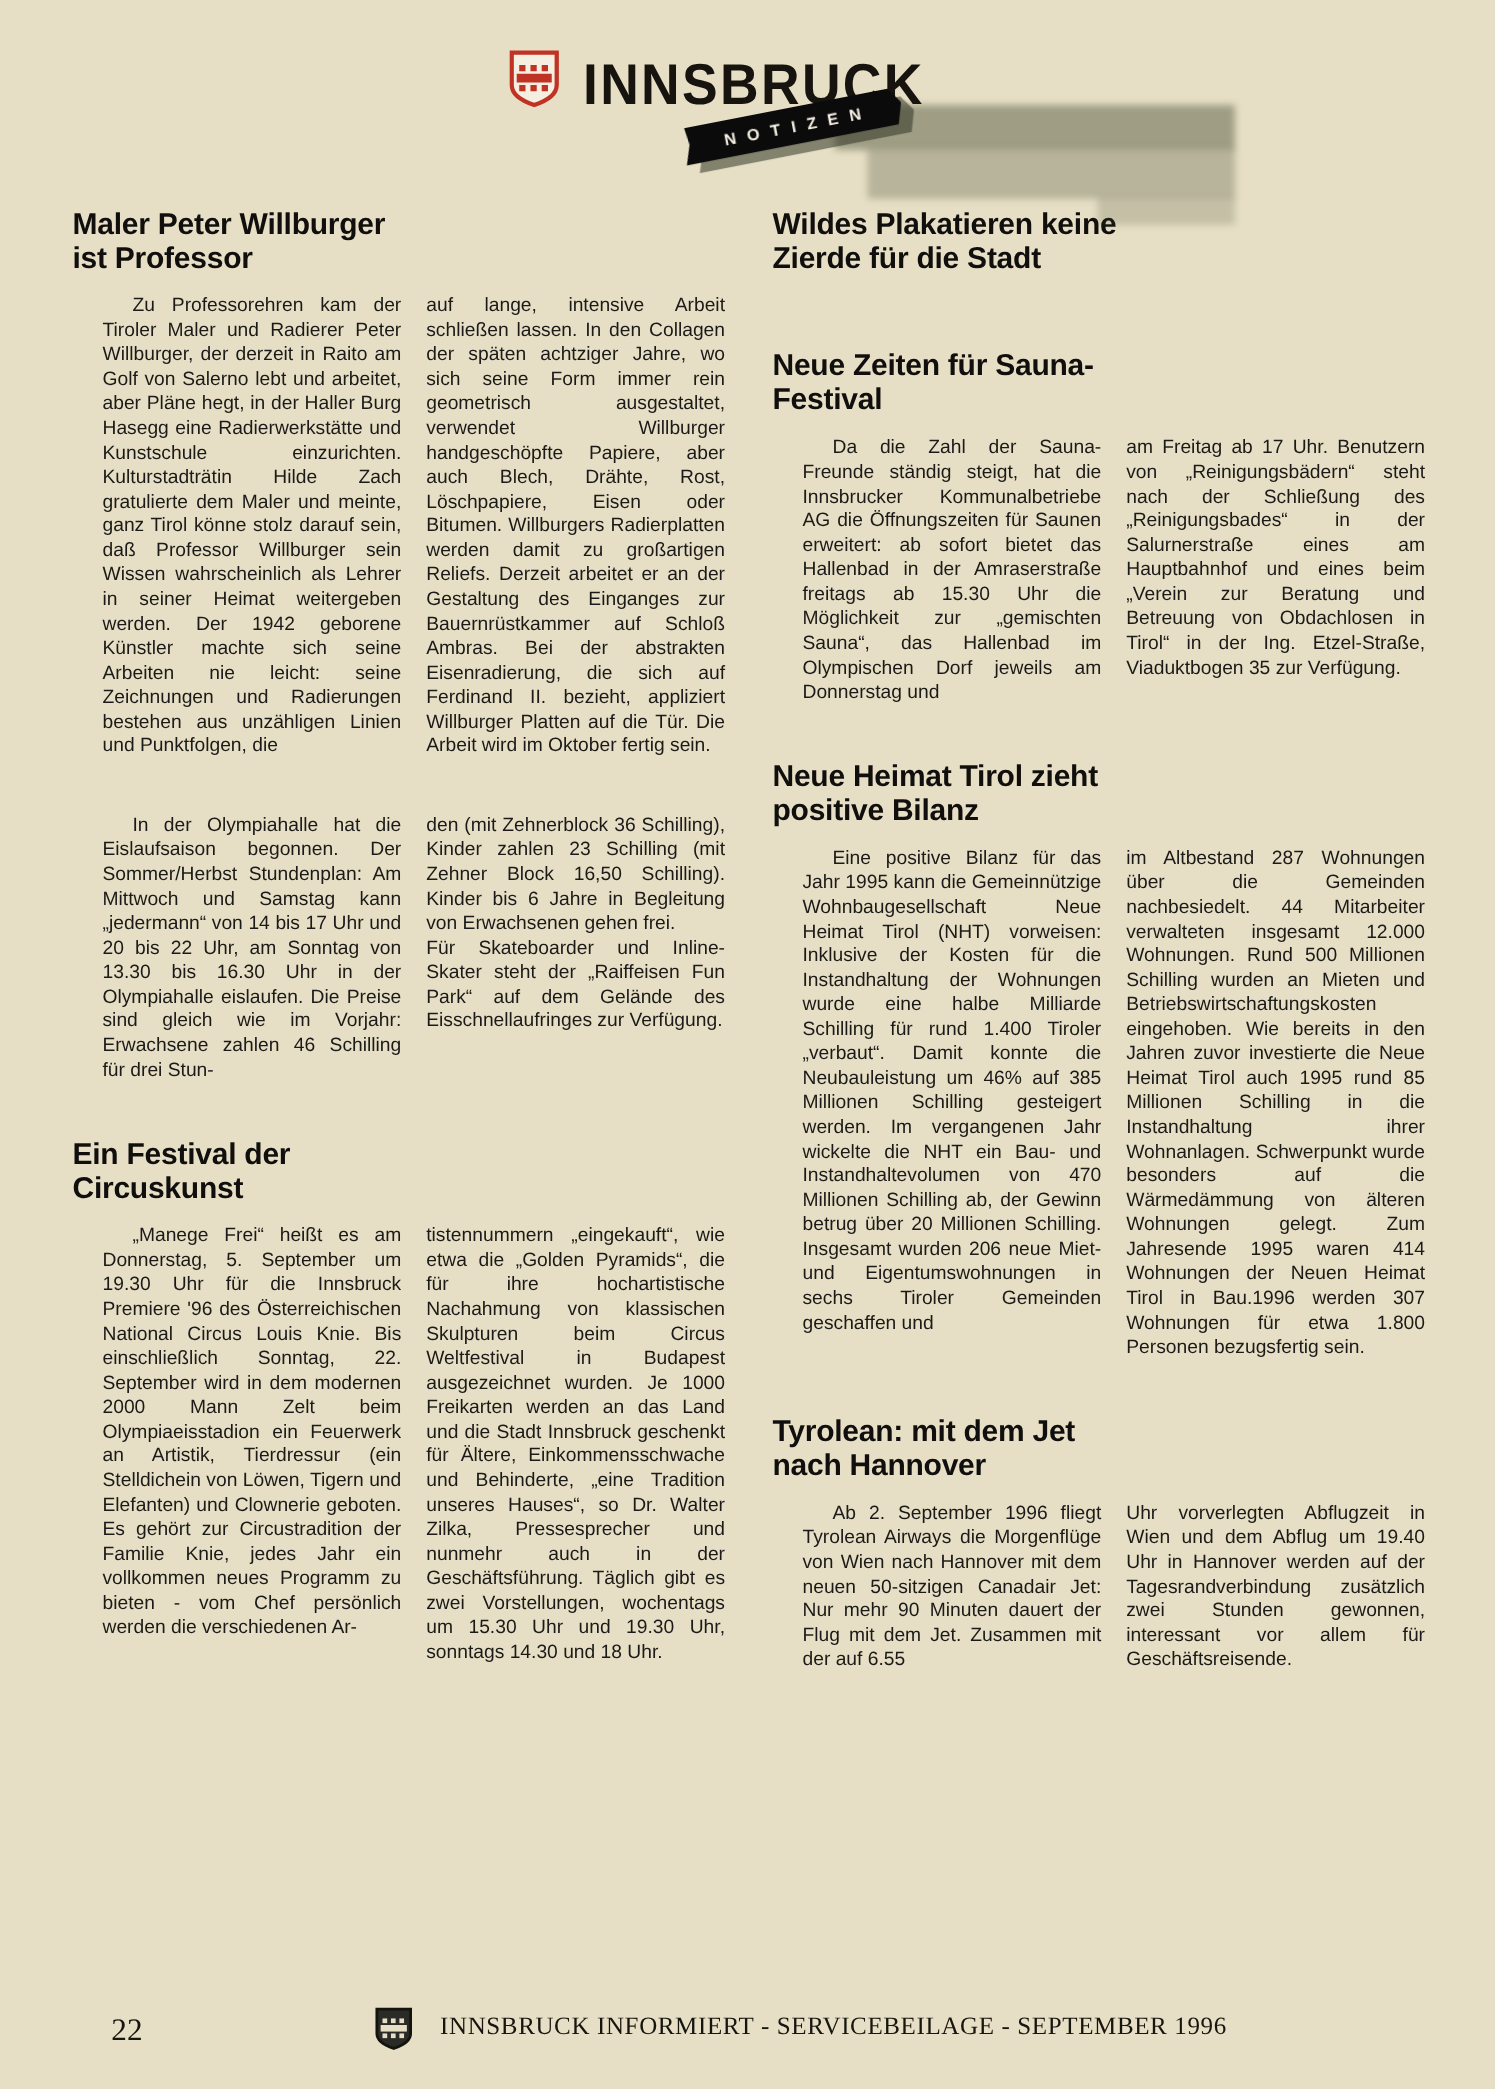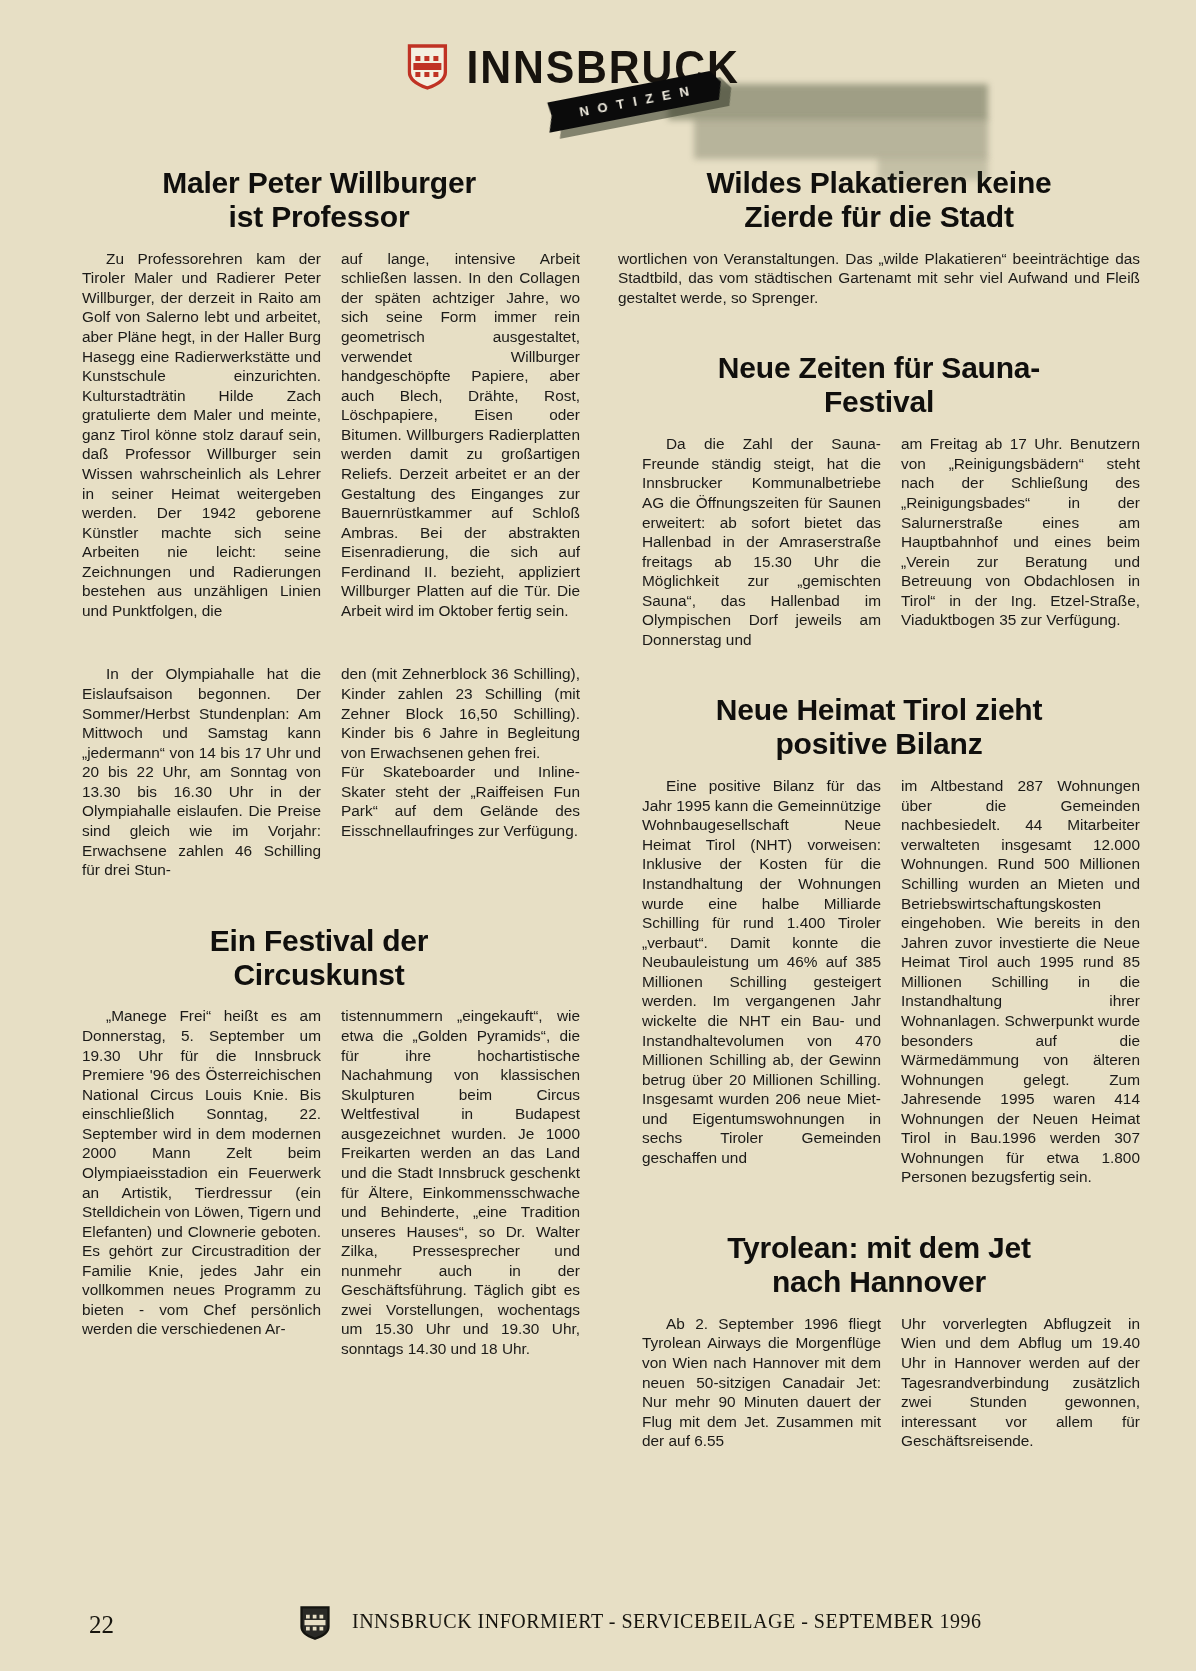--- a/index.html
+++ b/index.html
@@ -18,21 +18,21 @@
   
   .ghost { position:absolute; filter:blur(3px); pointer-events:none; }
   .ghost-1 { left:668px; top:84px;  width:320px; height:36px; background:rgba(60,68,46,.42); }
   .ghost-2 { left:694px; top:119px; width:294px; height:40px; background:rgba(60,68,46,.28); }
   .ghost-3 { left:878px; top:158px; width:110px; height:22px; background:rgba(60,68,46,.20); }
 
   
   .masthead { position:relative; height:150px; }
   .masthead-lockup {
     position:absolute; left:50%; top:40px; transform:translateX(-54%);
-    display:flex; align-items:center; gap:19px;
+    display:flex; gap:19px;
   }
   .crest svg { display:block; }
   .masthead-title {
     font-size:46px; font-weight:700; letter-spacing:2px;
     color:#17130e; transform:scaleX(.93); transform-origin:left center;
     white-space:nowrap;
   }
   .ribbon-wrap {
     position:absolute; left:545px; top:86px;
     transform:rotate(-11deg);
@@ -45,22 +45,22 @@
     font-size:13px; font-weight:700; letter-spacing:9px;
     padding-left:9px;
     clip-path:polygon(2% 0, 95% 0, 100% 42%, 97% 100%, 0 100%, 3% 46%);
   }
 
   
   .content { display:flex; gap:38px; padding:16px 56px 0 58px; }
   .pagecol { flex:1; min-width:0; }
   .article + .article { margin-top:44px; }
   .headline {
-    font-size:30px; line-height:1.13; font-weight:700;
-    text-align:center; color:#100f0d;
+    font-size:24px; line-height:1.13; font-weight:700;
+    color:#100f0d;
     white-space:pre-line; letter-spacing:-.2px;
   }
   .body { display:flex; gap:20px; margin-top:15px; }
   .tcol {
     flex:1; min-width:0;
     font-size:15.4px; line-height:1.27;
     text-align:justify; white-space:pre-line;
     hyphens:auto; color:#1b1a18;
   }
   .tcol.indent { text-indent:24px;margin-left:24px; }
@@ -142,21 +142,20 @@
       </article>
 
     </div>
 
     <div class="pagecol">
 
       <article class="article">
         <h2 class="headline">Wildes Plakatieren keine
 Zierde für die Stadt</h2>
         <div class="body">
-          <div class="tcol">wortlichen von Veranstaltungen. Das „wilde Plakatieren“ beeinträchtige das Stadtbild, das vom städtischen Gartenamt mit sehr viel Aufwand und Fleiß gestaltet werde, so Sprenger.</div>
         </div>
       </article>
 
       <article class="article">
         <h2 class="headline">Neue Zeiten für Sauna-
 Festival</h2>
         <div class="body">
           <div class="tcol indent">Da die Zahl der Sauna-Freunde ständig steigt, hat die Innsbrucker Kommunalbetriebe AG die Öffnungszeiten für Saunen erweitert: ab sofort bietet das Hallenbad in der Amraserstraße freitags ab 15.30 Uhr die Möglichkeit zur „gemischten Sauna“, das Hallenbad im Olympischen Dorf jeweils am Donnerstag und</div>
           <div class="tcol">am Freitag ab 17 Uhr. Benutzern von „Reinigungsbädern“ steht nach der Schließung des „Reinigungsbades“ in der Salurnerstraße eines am Hauptbahnhof und eines beim „Verein zur Beratung und Betreuung von Obdachlosen in Tirol“ in der Ing. Etzel-Straße, Viaduktbogen 35 zur Verfügung.</div>
         </div>

